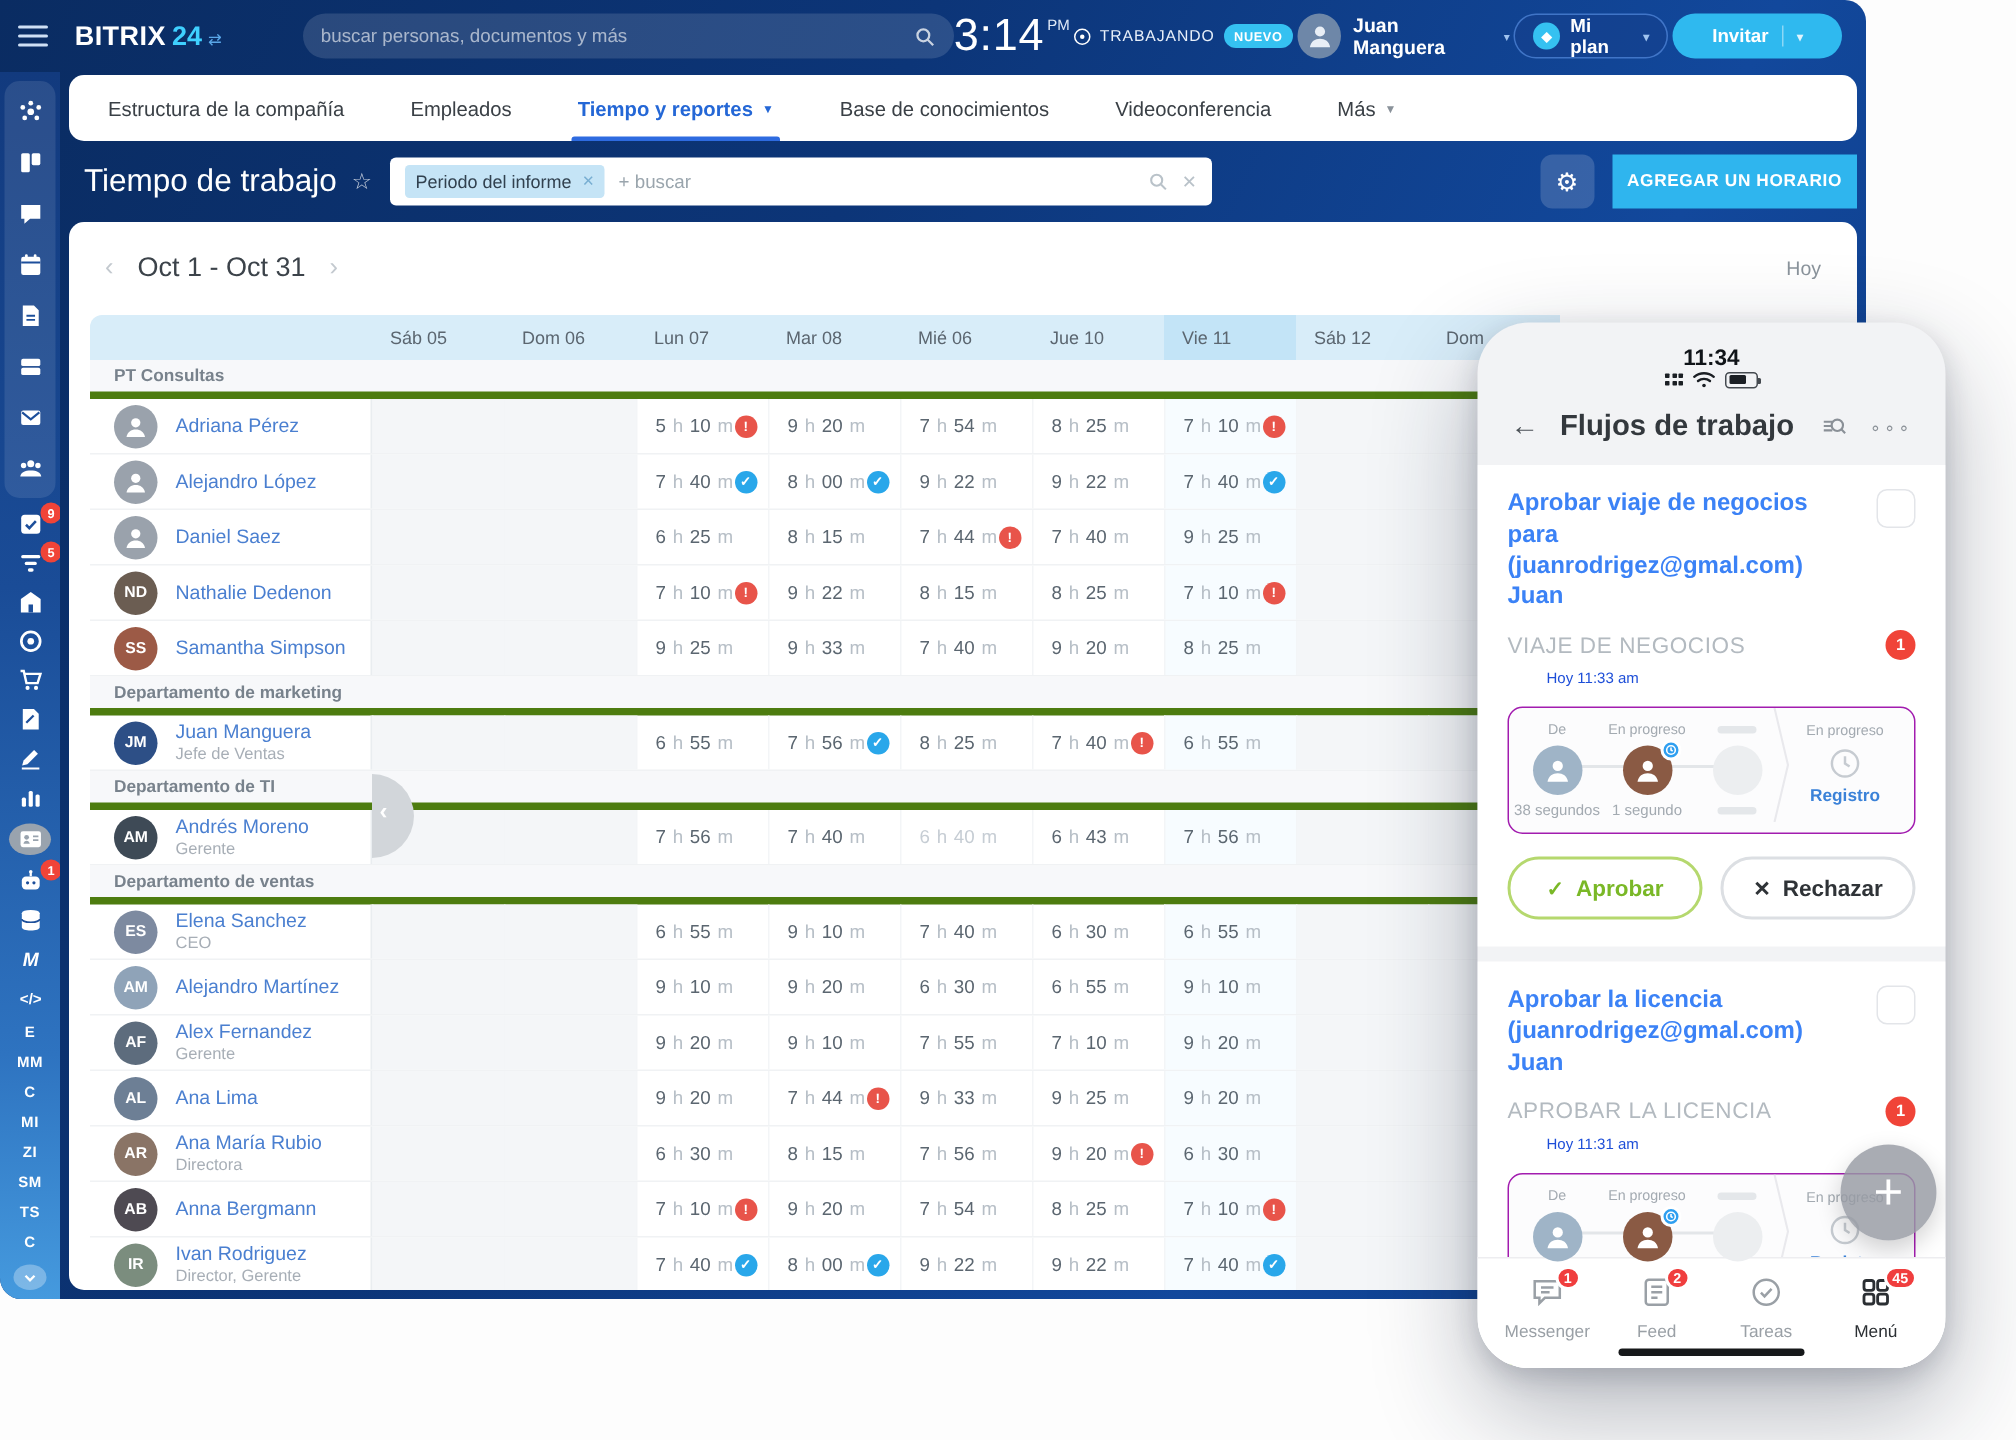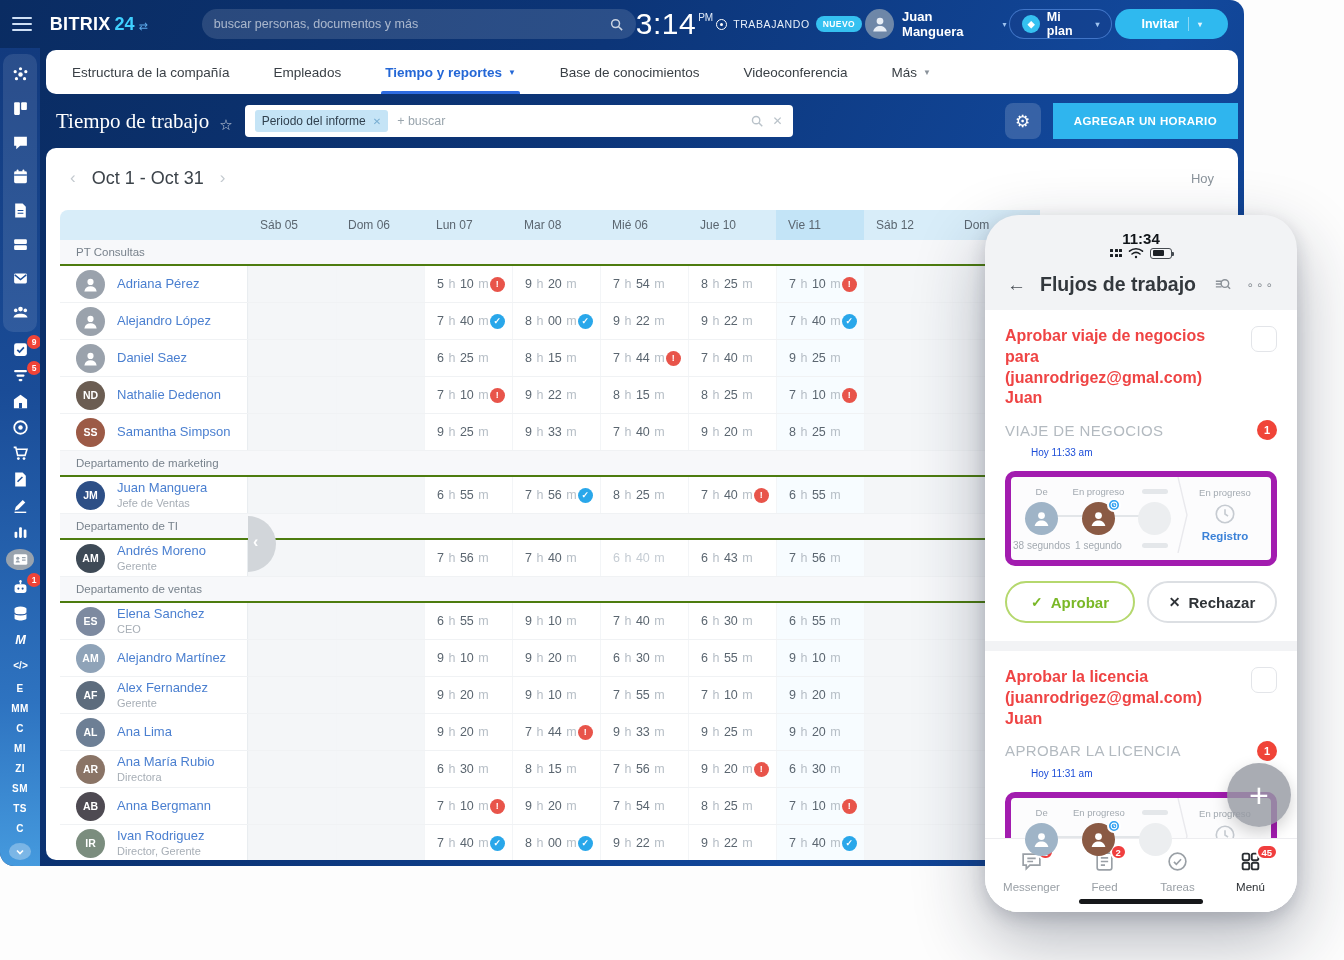--- a/index.html
+++ b/index.html
@@ -60,48 +60,48 @@
   
   .main{flex:1;display:flex;flex-direction:column;padding:2px 6px 6px 6px;min-width:0;}
   .tabsbar{background:#fff;border-radius:10px;height:44px;display:flex;align-items:center;gap:44px;padding:0 26px;flex:0 0 auto;}
   .tab{height:100%;display:flex;align-items:center;gap:6px;font-size:13.5px;color:#3a4046;position:relative;cursor:pointer;white-space:nowrap;}
   .tab .tchev{font-size:8px;color:#8a929a;}
   .tab.active{color:#2467d6;font-weight:bold;}
   .tab.active .tchev{color:#2467d6;}
   .tab.active::after{content:"";position:absolute;left:-4px;right:-4px;bottom:0;height:3px;background:#2e6be0;border-radius:2px 2px 0 0;}
 
   .filterrow{height:54px;display:flex;align-items:center;gap:12px;padding:0 0 0 10px;flex:0 0 auto;}
-  .page-title{color:#fff;font-size:21px;display:flex;align-items:flex-end;gap:10px;font-family:Liberation Serif, serif;}
+  .page-title{color:#fff;font-size:21px;display:flex;align-items:center;gap:10px;}
   .page-title .star{font-size:15px;color:rgba(255,255,255,.75);cursor:pointer;}
   .filterbox{width:548px;height:32px;background:#fff;border-radius:4px;display:flex;align-items:center;padding:0 10px;gap:9px;}
   .chip{background:#c5e4f6;color:#31414f;font-size:12px;padding:4px 7px;border-radius:3px;display:flex;align-items:center;gap:7px;}
   .chip .x{color:#78aed2;font-size:10px;cursor:pointer;}
   .fb-ph{color:#9aa5ad;font-size:12.5px;}
   .fb-icons{margin-left:auto;display:flex;align-items:center;gap:9px;color:#b9c2c9;}
   .fb-icons svg{width:14px;height:14px;}
   .fb-icons .x2{font-size:12px;cursor:pointer;}
   .gear-btn{margin-left:auto;width:36px;height:36px;border-radius:8px;background:rgba(255,255,255,.16);color:#fff;
        display:flex;align-items:center;justify-content:center;font-size:17px;cursor:pointer;}
-  .add-btn{height:36px;padding:0 21px;border-radius:0;background:#2fb5ee;color:#fff;font-size:11.5px;font-weight:bold;
+  .add-btn{height:36px;padding:0 10px;border-radius:0;background:#2fb5ee;color:#fff;font-size:11.5px;font-weight:bold;
        letter-spacing:.4px;display:flex;align-items:center;cursor:pointer;white-space:nowrap;}
 
   .panel{flex:1;background:#fff;border-radius:10px;position:relative;overflow:hidden;}
   .panel-head{height:60px;display:flex;align-items:center;padding:0 24px;}
   .period-nav{display:flex;align-items:center;gap:16px;}
   .pchev{color:#c3c9cf;font-size:17px;cursor:pointer;}
   .period{font-size:18px;color:#3c434a;}
   .today{margin-left:auto;color:#8b949c;font-size:13px;cursor:pointer;}
 
   .grid{position:absolute;top:62px;left:14px;right:0;bottom:0;overflow:hidden;}
   .trow{display:grid;grid-template-columns:188px repeat(9,88px);}
   .hcell{height:30px;background:#d8edf9;font-size:12px;color:#5b6670;display:flex;align-items:center;padding-left:12px;}
   .hcell.first{border-radius:8px 0 0 0;}
   .hcell.today-col{background:#c3e4f7;}
   .group-row{height:26px;background:#f7f8fa;display:flex;align-items:center;padding-left:16px;
-       font-size:11.5px;font-weight:normal;color:#78828c;border-bottom:2px solid #4d7c0f;}
+       font-size:11.5px;font-weight:bold;color:#78828c;border-bottom:5px solid #4d7c0f;}
   .prow{height:37px;border-bottom:1px solid #f0f2f4;}
   .name-cell{display:flex;align-items:center;gap:12px;padding-left:16px;border-right:1px solid #e9edf0;cursor:pointer;}
   .avatar{width:29px;height:29px;border-radius:50%;flex:0 0 29px;display:flex;align-items:center;justify-content:center;
        color:#fff;font-size:10.5px;font-weight:bold;overflow:hidden;}
   .avatar svg{width:19px;height:19px;}
   .nm{display:flex;flex-direction:column;line-height:1.15;min-width:0;}
   .nm-name{color:#4a7fd0;font-size:13px;white-space:nowrap;}
   .nm-sub{color:#a7aeb6;font-size:11px;margin-top:1px;}
   .dcell{display:flex;align-items:center;justify-content:space-between;padding:0 10px 0 12px;border-left:1px solid #f3f5f7;}
   .dcell.weekend{background:#f4f6f8;}
@@ -128,28 +128,28 @@
   .batt::before{content:"";display:block;width:70%;height:100%;background:#1b1f24;border-radius:1px;}
   .batt::after{content:"";position:absolute;right:-3px;top:3px;width:2px;height:4px;background:#454a50;border-radius:0 1px 1px 0;}
   .p-header{display:flex;align-items:center;gap:14px;padding:10px 22px 14px;}
   .p-back{font-size:19px;color:#4a5056;cursor:pointer;line-height:1;}
   .p-title{font-size:19.5px;font-weight:bold;color:#33383d;}
   .p-hicons{margin-left:auto;display:flex;align-items:center;gap:14px;color:#8a9097;}
   .p-hicons svg{width:19px;height:19px;}
   .p-dots{font-size:12px;letter-spacing:2px;cursor:pointer;}
   .p-card{background:#fff;padding:16px 20px 18px;margin-bottom:10px;}
   .p-title-row{display:flex;gap:12px;align-items:flex-start;}
-  .p-card-title{flex:1;font-size:16px;font-weight:bold;color:#ef4444;line-height:1.3;}
+  .p-card-title{flex:1;font-size:16px;font-weight:bold;color:#3b82f6;line-height:1.3;}
   .p-check{width:26px;height:26px;border:1.5px solid #e3e5e9;border-radius:7px;flex:0 0 26px;cursor:pointer;background:#fff;}
   .p-cat-row{display:flex;align-items:center;margin-top:11px;}
   .p-cat{font-size:15px;color:#b3bac0;letter-spacing:.4px;}
   .p-badge{margin-left:auto;min-width:20px;height:20px;border-radius:10px;background:#f04438;color:#fff;font-size:11px;font-weight:bold;
        display:flex;align-items:center;justify-content:center;padding:0 5px;}
   .p-time{margin-top:7px;font-size:10px;color:#1d4ed8;margin-left:26px;}
-  .p-flow{margin-top:13px;border:6px solid #a21caf;background:#fcfcfd;border-radius:10px;display:flex;padding:9px 4px 9px 2px;}
+  .p-flow{margin-top:13px;border:1px solid #a21caf;background:#fcfcfd;border-radius:10px;display:flex;padding:9px 4px 9px 2px;}
   .p-steps{flex:1;display:grid;grid-template-columns:1fr 1fr 1fr;position:relative;}
   .p-steps::before{content:"";position:absolute;left:36px;right:36px;top:29px;height:2px;background:#e3e6e9;}
   .p-step{display:flex;flex-direction:column;align-items:center;gap:5px;position:relative;}
   .p-step .lb{font-size:9.5px;color:#a3aab1;height:11px;}
   .p-av{width:33px;height:33px;border-radius:50%;display:flex;align-items:center;justify-content:center;position:relative;z-index:1;}
   .p-av svg{width:21px;height:21px;}
   .p-av .clockb{position:absolute;top:-4px;right:-6px;width:14px;height:14px;border-radius:50%;background:#2f9ff0;border:2px solid #fff;
        display:flex;align-items:center;justify-content:center;}
   .p-av .clockb svg{width:8px;height:8px;}
   .p-step .du{font-size:10px;color:#a3aab1;white-space:nowrap;}

